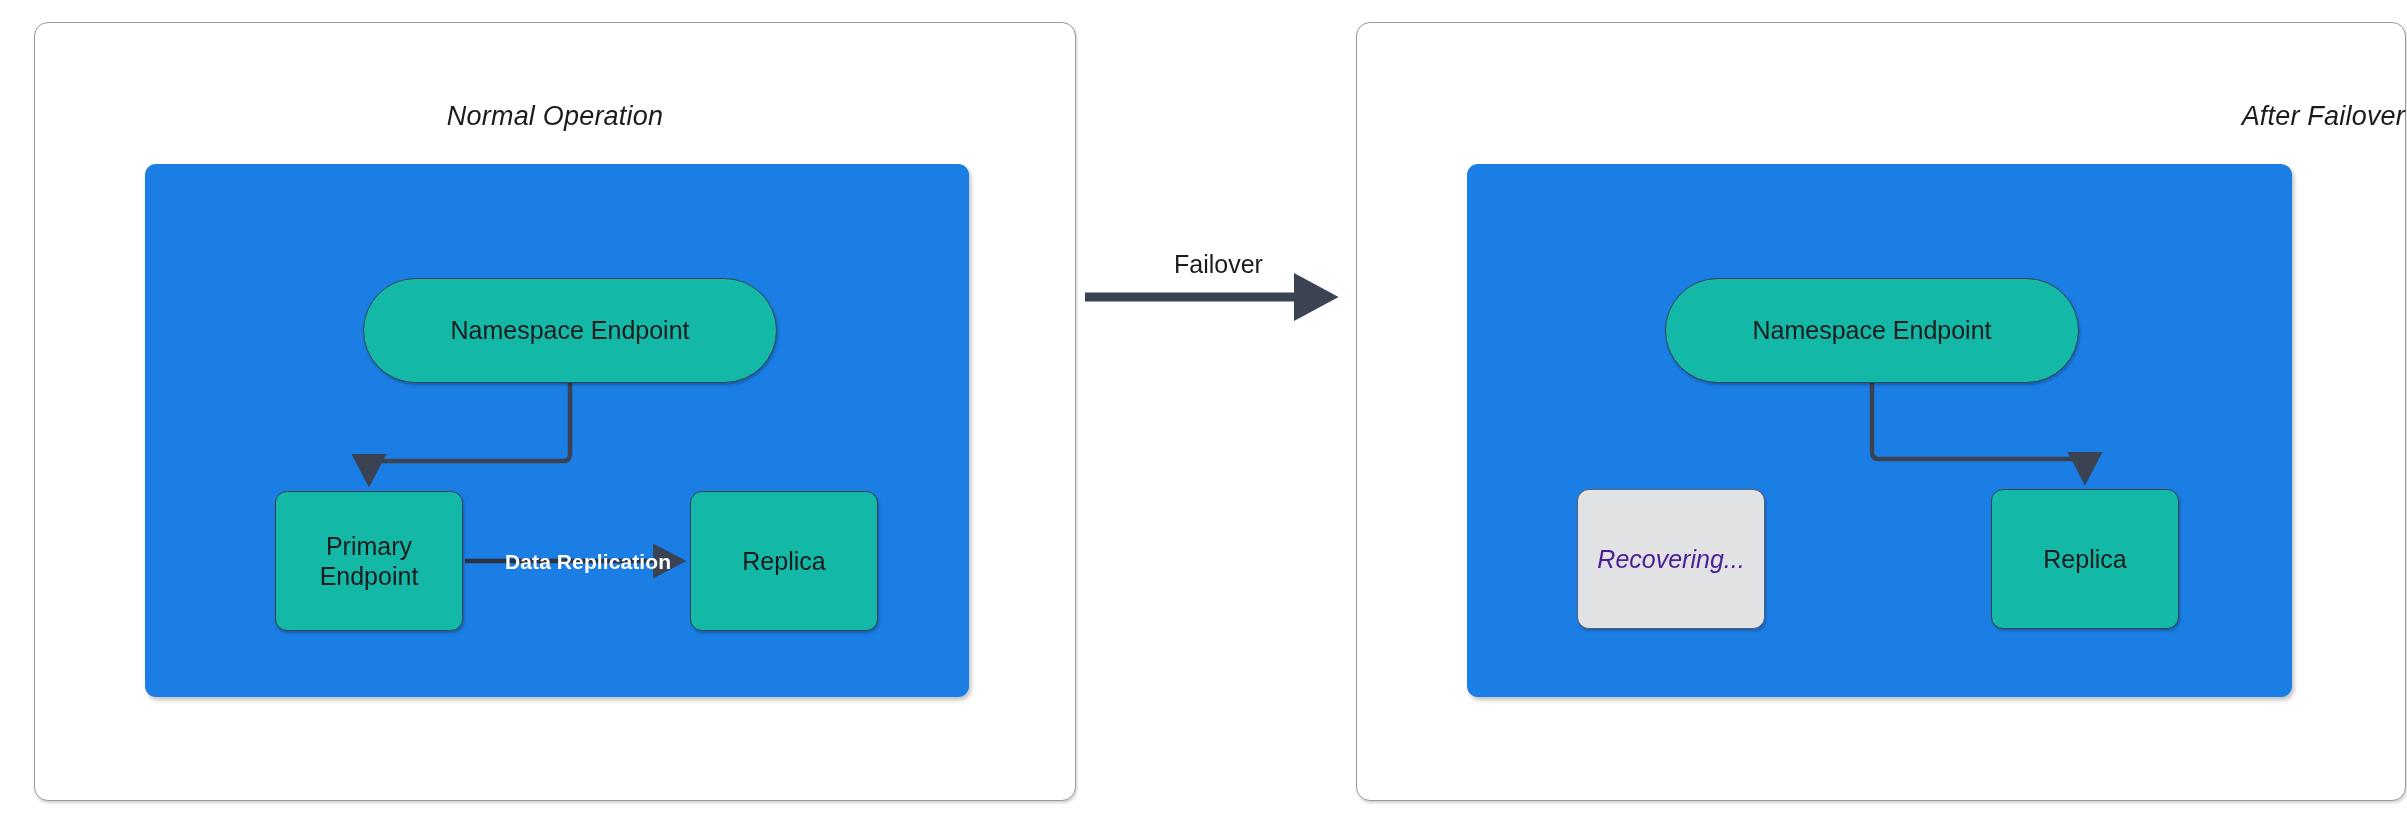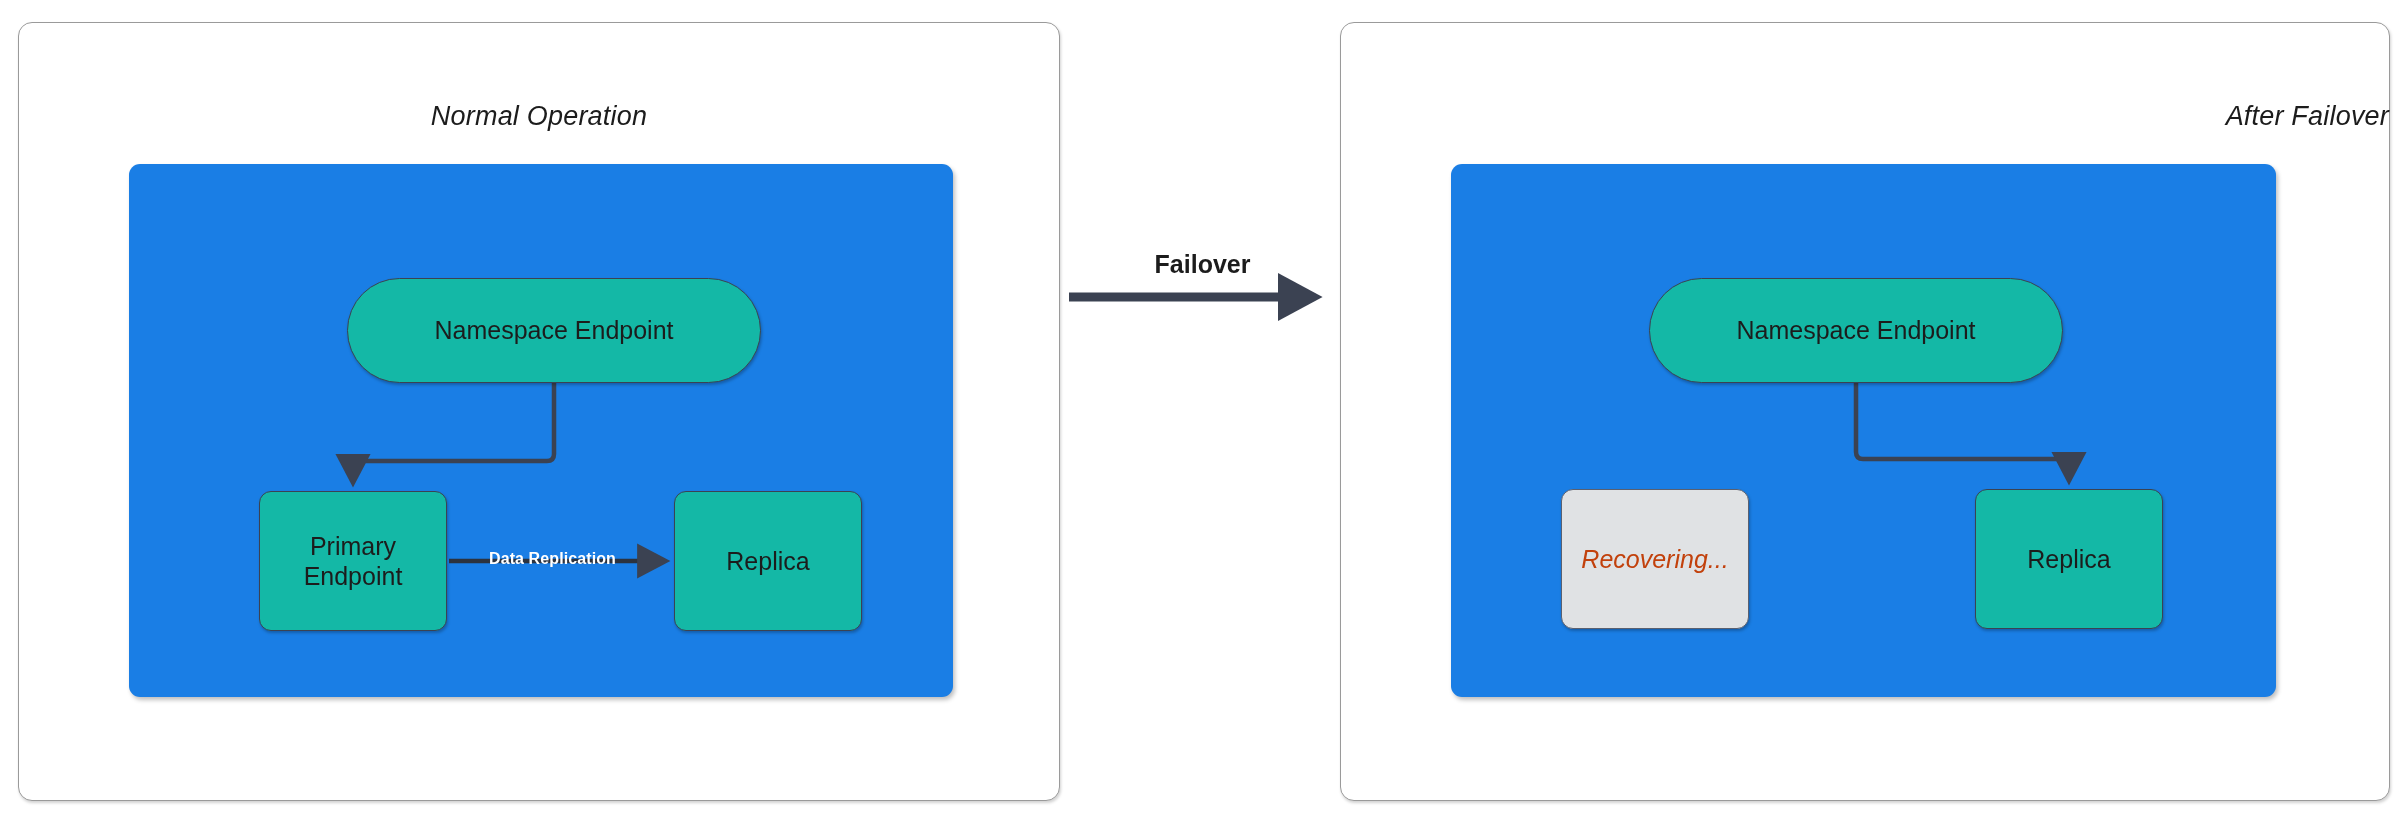--- a/index.html
+++ b/index.html
@@ -1,18 +1,18 @@
 <!DOCTYPE html>
 <html><head>
 <meta charset="utf-8">
 <style>
   html,body{margin:0;padding:0;background:#ffffff;}
   body{width:2407px;height:828px;position:relative;overflow:hidden;
        font-family:"Liberation Sans","DejaVu Sans",sans-serif;}
-  .stage{position:absolute;left:0;top:0;width:2335px;height:828px;}
+  .stage{position:absolute;left:16px;top:0;width:2335px;height:828px;}
 
   .panel{position:absolute;background:#ffffff;border:1.5px solid #9a9a9a;
          border-radius:14px;box-sizing:border-box;
          box-shadow:1px 2px 3px rgba(0,0,0,0.18);}
   #panel-left{left:18px;top:22px;width:1042px;height:779px;}
   #panel-right{left:1340px;top:22px;width:1050px;height:779px;}
 
   .panel-title{position:absolute;width:100%;text-align:center;
                font-style:italic;font-size:27px;color:#1c1c1c;
                letter-spacing:0.2px;white-space:nowrap;}
@@ -25,39 +25,39 @@
   #zone-right{left:110px;top:141px;width:825px;height:533px;}
 
   .node{position:absolute;background:#14b8a6;border:1.6px solid #3b4252;
         box-sizing:border-box;display:flex;align-items:center;
         justify-content:center;text-align:center;color:#1c1c1c;
         font-size:25px;line-height:1.22;
         box-shadow:1px 2px 3px rgba(0,0,0,0.25);}
   .node.pill{border-radius:56px;}
   .node.rect{border-radius:12px;}
   .node.ghost{background:#e0e2e4;border:1.6px solid #5a6070;
-              color:#c2410c;font-style:italic;}
+              color:#4c1d95;font-style:italic;}
 
   
   #node-endpoint-left{left:218px;top:114px;width:414px;height:105px;}
   #node-primary{left:130px;top:327px;width:188px;height:140px;justify-content:center;}
   #node-replica-left{left:545px;top:327px;width:188px;height:140px;}
   
   #node-endpoint-right{left:198px;top:114px;width:414px;height:105px;}
   #node-recovering{left:110px;top:325px;width:188px;height:140px;}
   #node-replica-right{left:524px;top:325px;width:188px;height:140px;}
 
   .edge-layer{position:absolute;left:0;top:0;width:100%;height:100%;
               pointer-events:none;overflow:visible;}
 
-  .edge-label{position:absolute;font-weight:bold;font-size:16px;
+  .edge-label{position:absolute;font-weight:bold;font-size:21px;
               color:#ffffff;white-space:nowrap;letter-spacing:0.1px;}
   #label-data-replication{left:360px;top:386px;}
 
-  #failover-wrap{position:absolute;left:1060px;top:250px;width:285px;height:130px;font-weight:bold;}
+  #failover-wrap{position:absolute;left:1060px;top:250px;width:285px;height:130px;}
   #label-failover{position:absolute;left:0;top:0;width:285px;text-align:center;
                   font-size:25px;color:#1c1c1c;white-space:nowrap;}
   #failover-svg{position:absolute;left:0;top:0;width:285px;height:130px;overflow:visible;}
 </style>
 </head>
 <body>
 
 <div class="stage">
 
   <div class="panel" id="panel-left">

